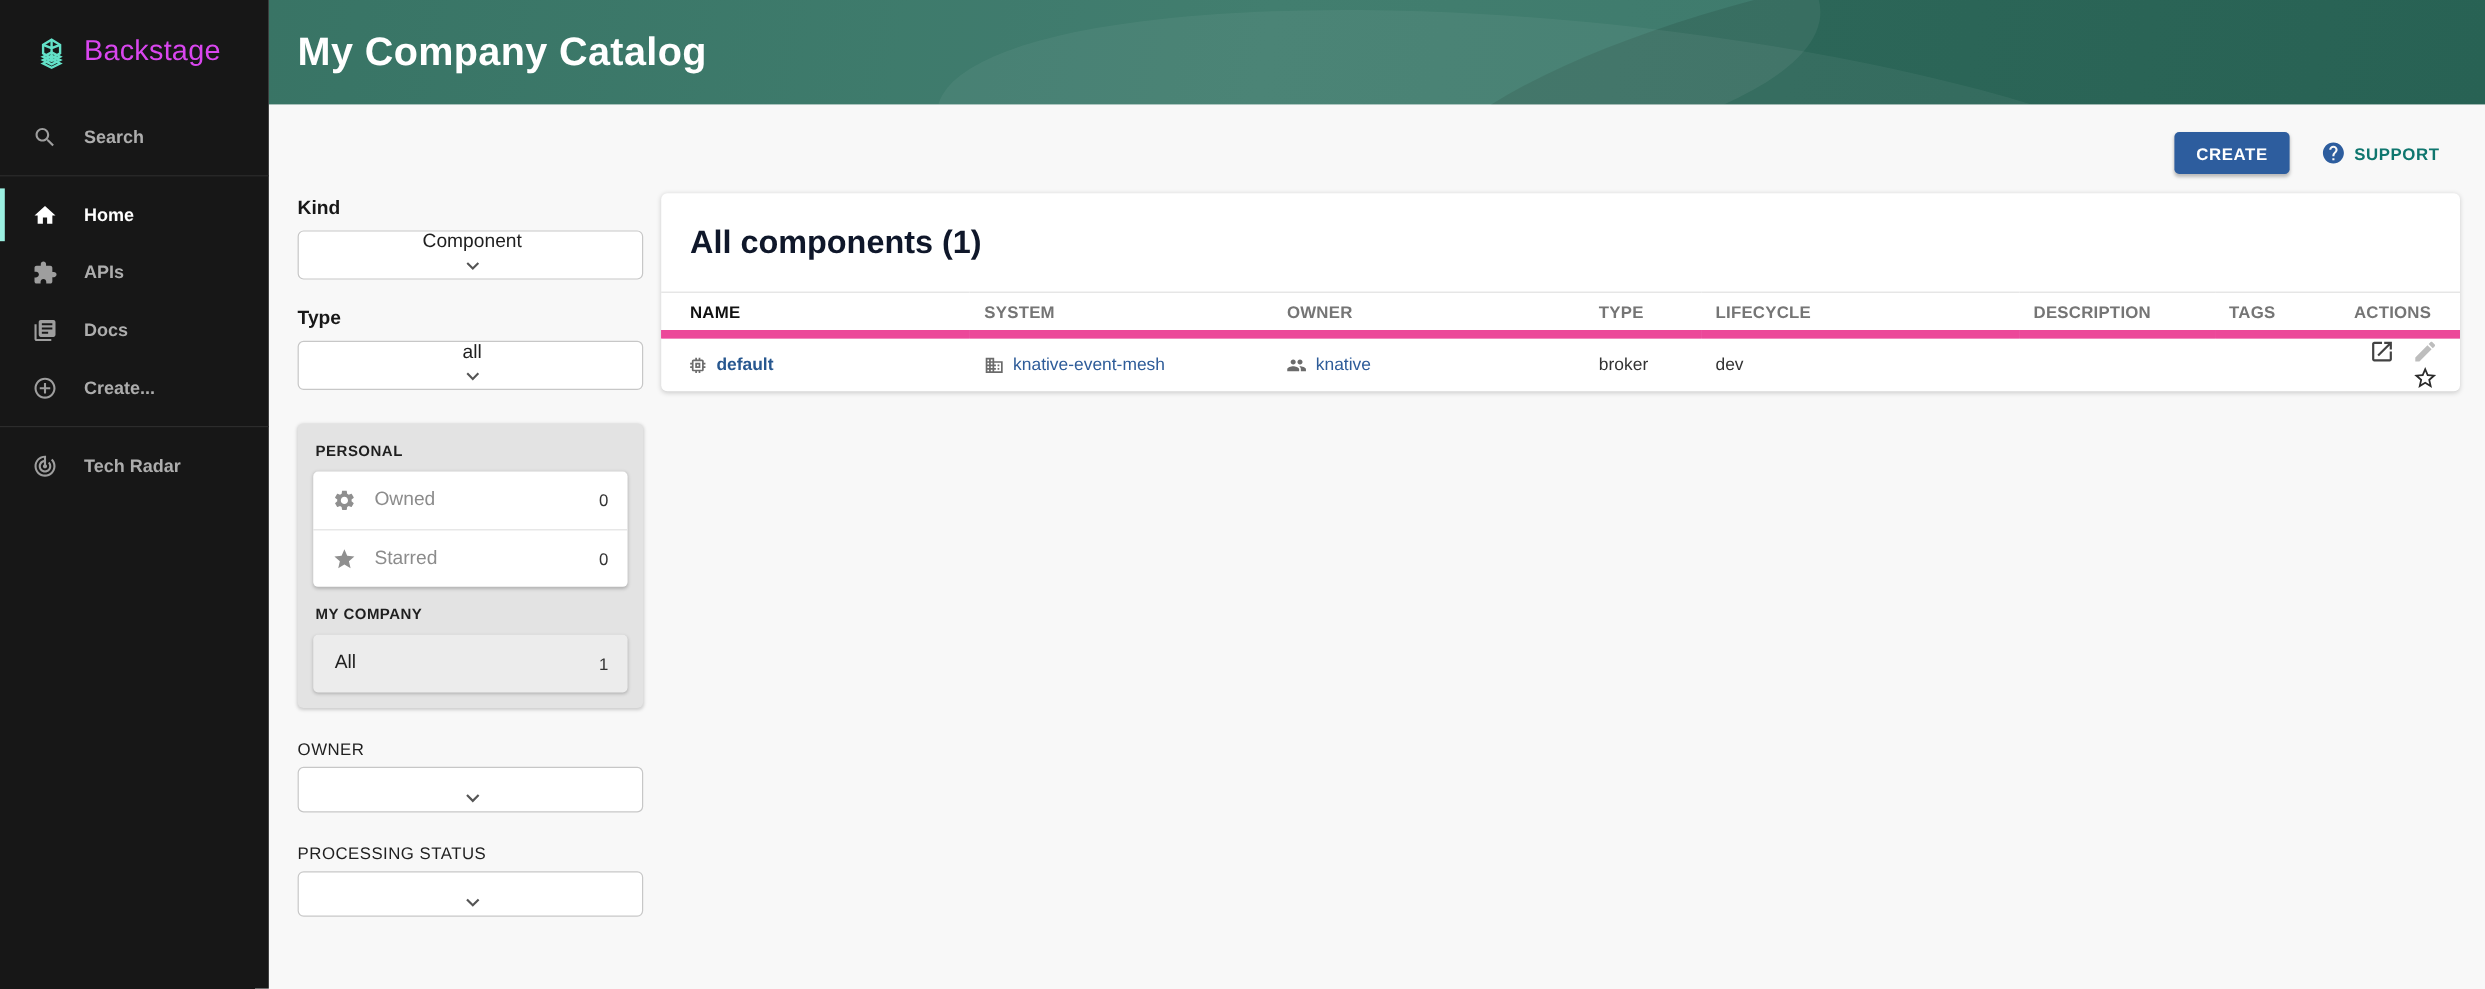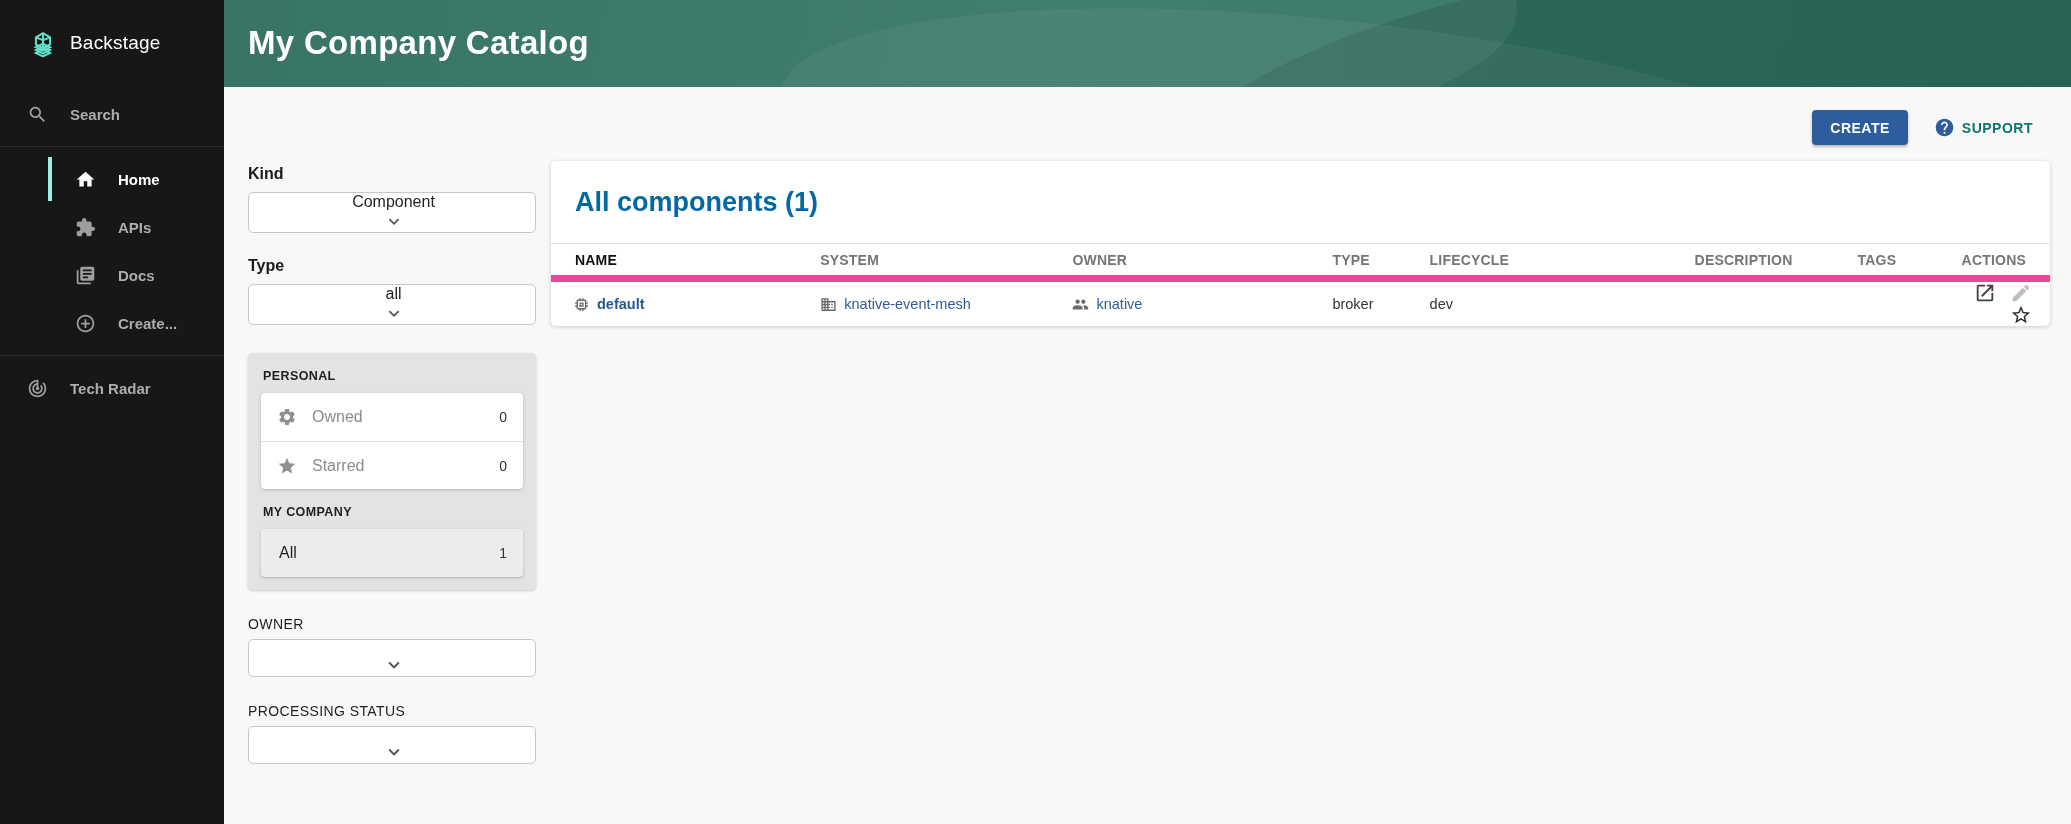--- a/index.html
+++ b/index.html
@@ -2,30 +2,30 @@
 <html><head>
 <meta charset="utf-8">
 <style>
   * { margin:0; padding:0; box-sizing:border-box; }
   html,body { width:2071px; height:824px; overflow:hidden; }
   body { font-family:"Liberation Sans", sans-serif; background:#f8f8f8; position:relative; }
 
   
   .sidebar { position:absolute; left:0; top:0; width:224px; height:824px; background:#171717; z-index:5; }
   .logo-row { display:flex; align-items:center; gap:10px; padding:26px 0 0 26px; }
-  .logo-text { color:#ffffff; font-size:19px; letter-spacing:0.2px; }
+  .logo-text { color:#d946ef; font-size:24px; letter-spacing:0.2px; }
   .side-item { display:flex; align-items:center; gap:22px; height:48px; padding-left:27px; cursor:pointer; position:relative; }
   .side-item .lbl { font-size:15px; font-weight:bold; color:#adadad; }
   .side-item svg { width:21px; height:21px; fill:#9e9e9e; flex:0 0 auto; }
   .side-item.active .lbl { color:#ffffff; }
   .side-item.active svg { fill:#ffffff; }
   .side-item.active::before { content:""; position:absolute; left:0; top:2px; bottom:2px; width:4px; background:#9bf0e1; }
   .side-search { margin-top:30px; }
   .side-divider { height:1px; background:#2c2c2c; margin:8px 0; }
-  .nav-group { margin-top:6px;margin-left:48px; }
+  .nav-group { margin-top:6px; }
 
   
   .header { position:absolute; left:224px; top:0; right:0; height:87px; overflow:hidden;
             background:linear-gradient(100deg,#2a6a5a 0%,#347565 45%,#2d6e5e 100%); }
   .header .deco1 { position:absolute; left:-10%; top:-160px; width:80%; height:340px; border-radius:50%;
                    background:rgba(255,255,255,0.07); }
   .header .deco2 { position:absolute; right:-6%; top:-40px; width:55%; height:300px; border-radius:50%;
                    background:rgba(0,0,0,0.10); transform:rotate(-8deg); }
   .header .deco3 { position:absolute; left:30%; top:20px; width:60%; height:260px; border-radius:50%;
                    background:rgba(255,255,255,0.05); transform:rotate(6deg); }
@@ -60,21 +60,21 @@
   .picker-row svg { width:20px; height:20px; fill:#8f8f8f; margin-right:15px; }
   .picker-row .plabel { font-size:16px; color:#8c8c8c; flex:1; }
   .picker-row .pcount { font-size:14px; color:#333333; }
   .picker-all { background:#ececec; border-radius:4px; box-shadow:0 1px 3px rgba(0,0,0,0.22); }
   .picker-all .picker-row .plabel { color:#1f1f1f; margin-left:2px; }
 
   
   .card { position:absolute; left:551px; top:161px; width:1499px; background:#ffffff; border-radius:5px;
           box-shadow:0 1px 4px rgba(0,0,0,0.18); }
   .card-top { display:flex; align-items:center; justify-content:space-between; height:82px; padding:0 20px 0 24px; }
-  .card-title { font-size:27px; font-weight:bold; color:#0369a1; }
+  .card-title { font-size:27px; font-weight:bold; color:#0f172a; }
   .tfilter { display:flex; align-items:center; width:255px; border-bottom:1px solid #949494; padding-bottom:6px; }
   .tfilter svg.funnel { width:20px; height:20px; fill:#757575; margin-right:10px; }
   .tfilter input { flex:1; border:none; outline:none; font-family:"Liberation Sans",sans-serif;
                    font-size:16px; color:#333; background:transparent; }
   .tfilter input::placeholder { color:#9e9e9e; }
   .tfilter svg.xmark { width:19px; height:19px; fill:#9e9e9e; cursor:pointer; }
 
   table { width:100%; border-collapse:collapse; }
   thead tr { border-top:1px solid #e0e0e0; border-bottom:7px solid #ec4899; }
   th { text-align:left; font-size:14px; font-weight:bold; color:#757575; letter-spacing:0.2px;

